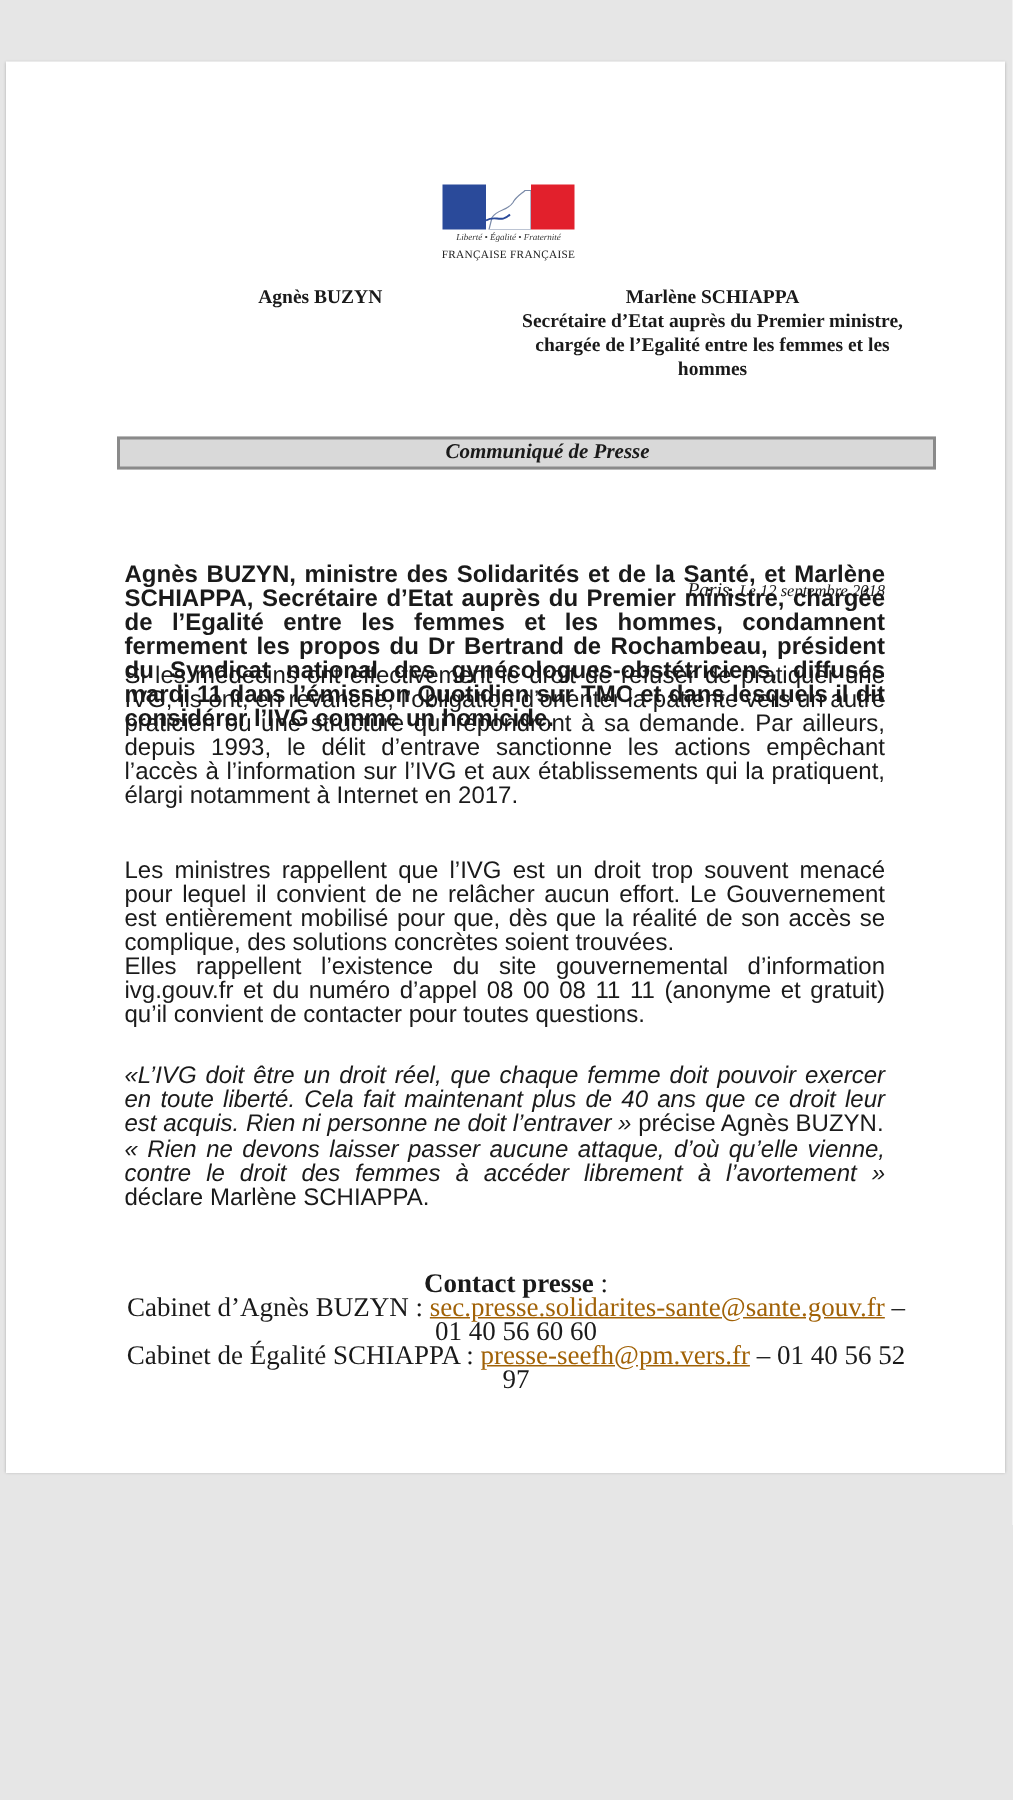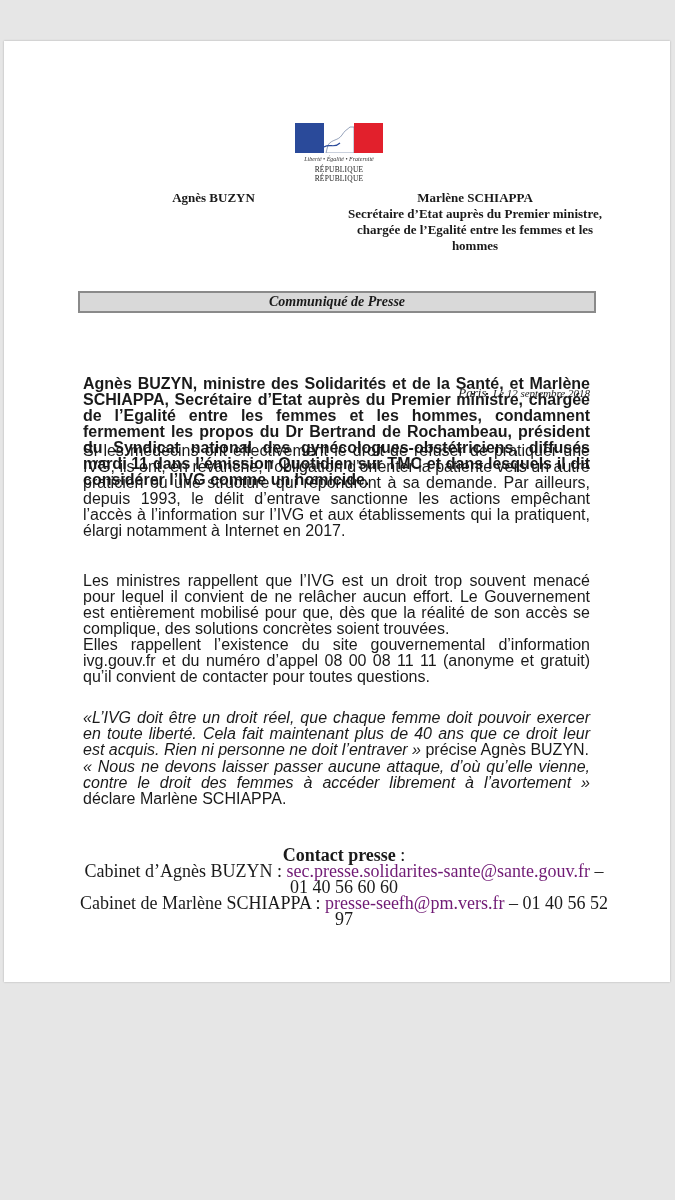--- a/index.html
+++ b/index.html
@@ -16,53 +16,53 @@
   .flag .r { width:29px; height:100%; background:#e2202c; }
   .motto { position:absolute; left:0; top:35px; width:96px; text-align:center; font-family:"Liberation Serif", serif;
            font-style:italic; font-size:6px; color:#333; }
   .rep { position:absolute; left:0; top:44px; width:96px; text-align:center; font-family:"Liberation Serif", serif;
          font-size:7.5px; letter-spacing:0.2px; color:#222; }
   .sig { font-family:"Liberation Serif", serif; font-weight:bold; font-size:13px; text-align:center; line-height:16px; }
   .sig-left { left:82px; top:149px; width:255px; }
   .sig-right { left:340px; top:149px; width:262px; }
   .banner { left:74px; top:250px; width:514px; height:18px; background:#d9d9d9; border:2px solid #8a8a8a;
             text-align:center; font-family:"Liberation Serif", serif; font-weight:bold; font-style:italic;
-            font-size:14px; line-height:18px; }
+            font-size:14px; line-height:18px;padding-left:28px; }
   .date { right:80px; top:304px; font-family:"Liberation Serif", serif; font-style:italic; font-size:13px;margin-top:40px; }
   .date small { font-size:11px; }
   .para { left:79px; width:507px; font-size:16px; line-height:16px; text-align:justify; }
   .bold { font-weight:bold; }
   .ital { font-style:italic; }
   .p1 { top:335px; }
   .p2 { top:402px; }
   .p3 { top:532px; }
   .p4 { top:646px;margin-top:23px; }
   .p5 { top:718px; }
   .contact { left:70px; top:806px; width:540px; text-align:center; font-family:"Liberation Serif", serif;
              font-size:18px; line-height:16px; }
-  .contact a { color:#701a75; }
+  .contact a { color:#a16207; text-decoration:underline; }
 </style>
 </head>
 <body>
 
 <div class="page">
 
   <div class="abs logo">
     <div class="flag">
       <div class="b"></div>
       <div class="w">
         <svg width="30" height="30" viewBox="0 0 30 30" style="position:absolute;left:0;top:0">
           <path d="M4 22 C8 16, 14 18, 18 12 C20 8, 24 6, 26 4 L30 4 L30 30 L2 30 Z" fill="#ffffff" stroke="#7a8aa8" stroke-width="0.8"></path>
           <path d="M0 24 C6 20, 10 26, 16 20" fill="none" stroke="#2a4a9a" stroke-width="1.2"></path>
         </svg>
       </div>
       <div class="r"></div>
     </div>
     <div class="motto">Liberté • Égalité • Fraternité</div>
-    <div class="rep">RÉPUBLIQUE RÉPUBLIQUE</div>
+    <div class="rep">FRANÇAISE FRANÇAISE</div>
   </div>
 
   <div class="abs sig sig-left">
     <div>Agnès BUZYN</div>
   </div>
 
   <div class="abs sig sig-right">
     <div>Marlène SCHIAPPA</div>
     <div>Secrétaire d’Etat auprès du Premier ministre, chargée de l’Egalité entre les femmes et les hommes</div>
   </div>
@@ -77,26 +77,26 @@
   <div class="abs para p1 bold">Agnès BUZYN, ministre des Solidarités et de la Santé, et Marlène SCHIAPPA, Secrétaire d’Etat auprès du Premier ministre, chargée de l’Egalité entre les femmes et les hommes, condamnent fermement les propos du Dr Bertrand de Rochambeau, président du Syndicat national des gynécologues-obstétriciens, diffusés mardi  11 dans l’émission Quotidien sur TMC et dans lesquels il dit considérer l’IVG comme un homicide.</div>
   <div class="abs para p2">Si les médecins ont effectivement le droit de refuser de pratiquer une IVG, ils ont, en revanche, l’obligation d’orienter la patiente vers un autre praticien ou une structure qui répondront à sa demande. Par ailleurs, depuis 1993, le délit d’entrave sanctionne les actions empêchant l’accès à l’information sur l’IVG et aux établissements qui la pratiquent, élargi notamment à Internet en 2017.</div>
   <div class="abs para p3">
     <div>Les ministres rappellent que l’IVG est un droit trop souvent menacé pour lequel il convient de ne relâcher aucun effort. Le Gouvernement est entièrement mobilisé pour que,  dès que la réalité de son accès se complique, des solutions concrètes soient trouvées.</div>
     <div>Elles rappellent l’existence du site gouvernemental d’information ivg.gouv.fr et du numéro d’appel  08 00 08 11 11 (anonyme et gratuit) qu’il convient de contacter pour toutes questions.</div>
   </div>
   <div class="abs para p4">
     <span class="ital">«L’IVG doit être un droit réel, que chaque femme doit pouvoir exercer en toute liberté. Cela fait maintenant plus de 40 ans que ce droit leur est acquis. Rien ni personne ne doit l’entraver »</span><span> précise Agnès BUZYN.</span>
   </div>
   <div class="abs para p5">
-    <span class="ital">« Nous ne devons laisser passer aucune attaque, d’où qu’elle vienne, contre le droit des femmes à accéder librement à l’avortement »</span><span> déclare Marlène SCHIAPPA.</span>
+    <span class="ital">« Rien ne devons laisser passer aucune attaque, d’où qu’elle vienne, contre le droit des femmes à accéder librement à l’avortement »</span><span> déclare Marlène SCHIAPPA.</span>
   </div>
 
   <div class="abs contact">
     <div><span class="bold">Contact presse</span><span> :</span></div>
     <div>
       <span>Cabinet d’Agnès BUZYN : </span><a>sec.presse.solidarites-sante@sante.gouv.fr</a><span> – 01 40 56 60 60</span>
     </div>
     <div>
-      <span>Cabinet de Marlène SCHIAPPA : </span><a>presse-seefh@pm.vers.fr</a><span> – 01 40 56 52 97</span>
+      <span>Cabinet de Égalité SCHIAPPA : </span><a>presse-seefh@pm.vers.fr</a><span> – 01 40 56 52 97</span>
     </div>
   </div>
 
 </div>
 
 </body></html>

